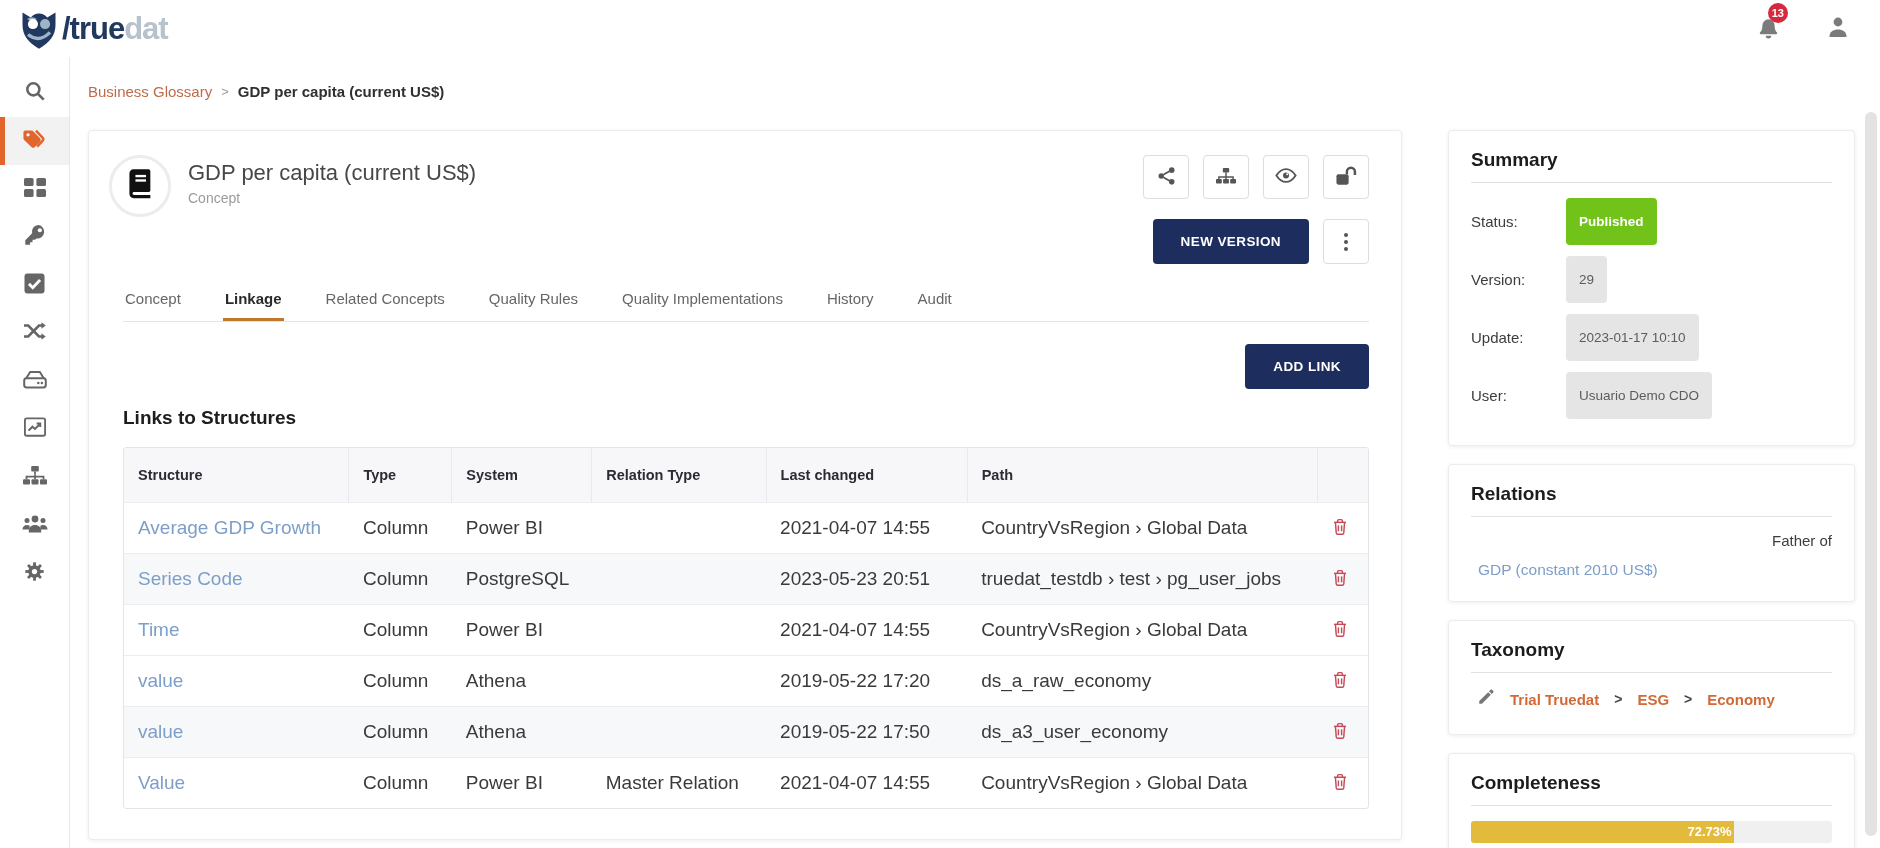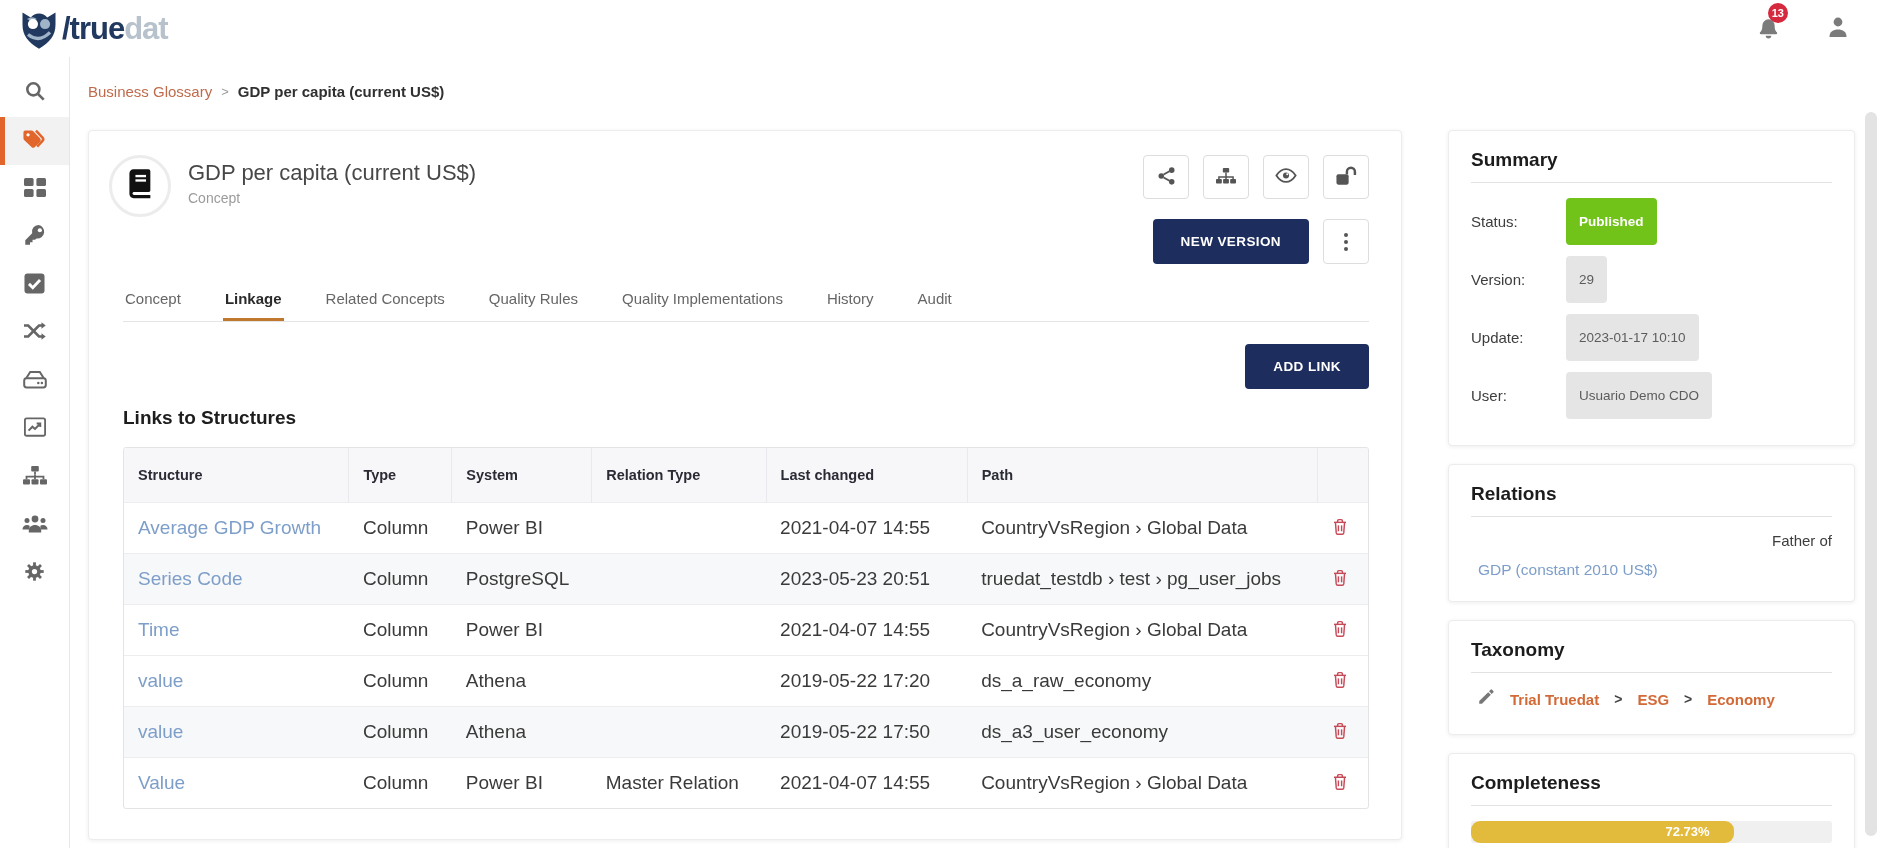--- a/index.html
+++ b/index.html
@@ -94,22 +94,22 @@
   .chip.gray { background:#e5e5e5; color:#5c5c5c; }
 
   .rel-label { font-size:15px; color:#3d3d3d; margin-bottom:12px;text-align:right; }
   .rel-link { font-size:15.5px; color:#7d9ec9; margin-left:7px; cursor:pointer; }
 
   .tax-row { display:flex; align-items:center; gap:15px; margin:10px 0 2px 6px; }
   .tax-link { color:#d26936; font-size:15px; font-weight:700; cursor:pointer; }
   .tax-sep { color:#444; font-weight:700; font-size:14px; }
 
   .progress { height:22px; background:#f0f0f0; border-radius:3px; margin-top:8px; overflow:hidden; }
-  .progress-fill { height:100%; background:#e2bb3d; border-radius:9px; color:#fff;
-    font-size:13px; font-weight:700; text-align:right; line-height:22px; padding-right:24px; }
+  .progress-fill { height:100%; background:#e2bb3d; border-radius:0; color:#fff;
+    font-size:13px; font-weight:700; text-align:right; line-height:22px; padding-right:2px; }
 
   
   .scrollbar-thumb { position:fixed; right:3px; top:112px; width:12px; height:724px;
     background:#e3e3e3; border-radius:6px; }
 </style>
 </head>
 <body>
 
 <header class="topbar">
   <div class="logo">

